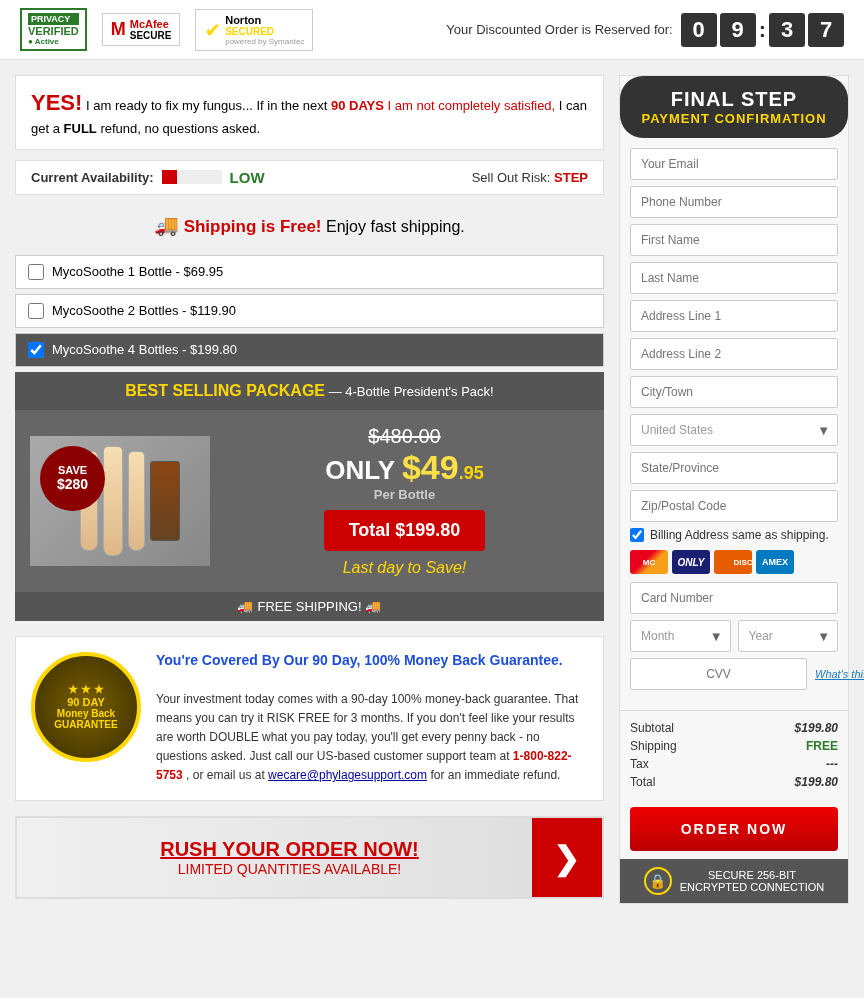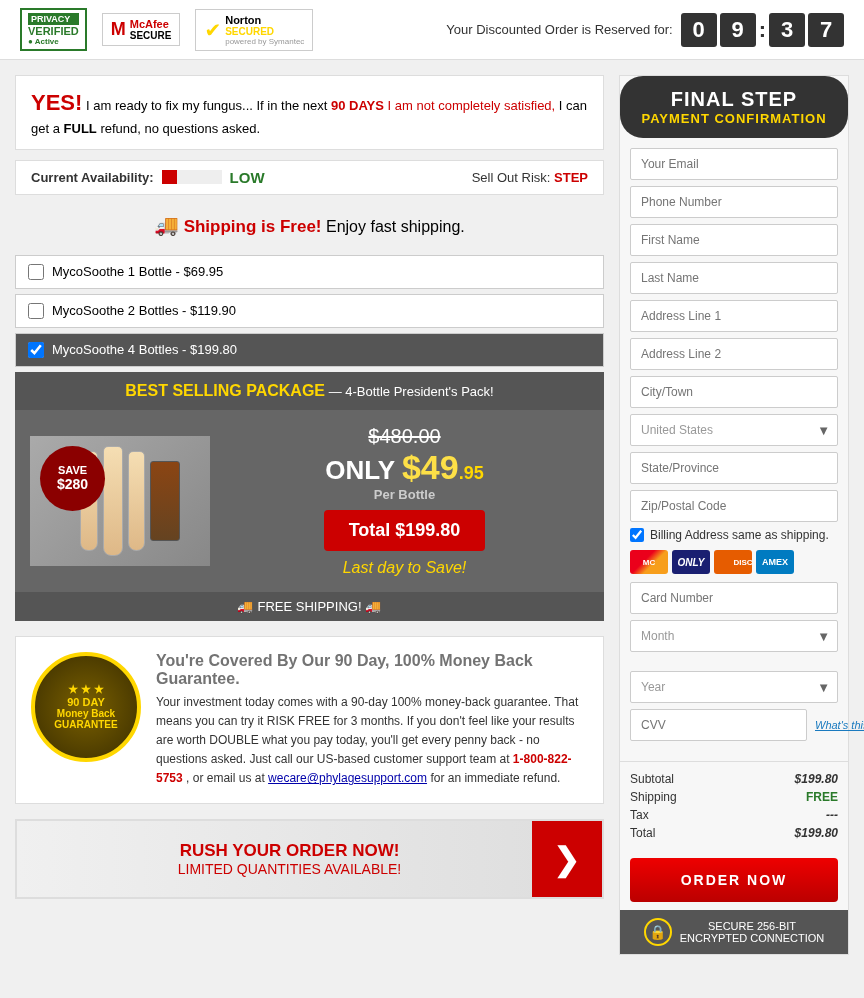--- a/index.html
+++ b/index.html
@@ -59,28 +59,28 @@
     .save-badge .save-amt { font-size: 14px; }
     .package-price { flex: 1; text-align: center; color: #fff; }
     .total-price-btn { background: #c00; color: #fff; padding: 10px 25px; font-size: 18px; font-weight: bold; border-radius: 4px; display: inline-block; margin-top: 8px; }
     .last-day { color: #ffd700; font-style: italic; font-size: 16px; margin-top: 8px; }
 
     .free-shipping-bar { background: #555; color: #fff; text-align: center; padding: 7px; font-size: 13px; margin-bottom: 15px; }
 
     
     .guarantee-section { background: #fff; border: 1px solid #ddd; padding: 15px; margin-bottom: 15px; display: flex; gap: 15px; align-items: flex-start; }
     .guarantee-badge { width: 110px; height: 110px; border-radius: 50%; background: radial-gradient(circle, #7a6000, #3a2d00); border: 4px solid #ffd700; display: flex; flex-direction: column; align-items: center; justify-content: center; color: #ffd700; font-weight: bold; text-align: center; font-size: 11px; flex-shrink: 0; }
-    .guarantee-text h3 { color: #737373; font-size: 16px; margin-bottom: 5px; }
+    .guarantee-text h3 { color: #1d4ed8; font-size: 14px; margin-bottom: 22px; }
     .guarantee-text p { font-size: 12px; line-height: 1.6; color: #333; }
     .guarantee-text a { color: #00a; text-decoration: underline; }
     .guarantee-text .phone { color: #c00; font-weight: bold; }
 
     
     .rush-order { background: linear-gradient(to right, #f0f0f0, #ddd); border: 2px solid #ddd; padding: 20px 60px 20px 20px; text-align: center; position: relative; overflow: hidden; margin-top: 10px; }
-    .rush-title { color: #c00; font-size: 17px; font-weight: bold; }
+    .rush-title { color: #c00; font-size: 20px; font-weight: bold; text-decoration: underline; }
     .rush-sub { color: #c00; font-size: 14px; }
     .rush-arrow { position: absolute; right: 0; top: 0; bottom: 0; width: 70px; background: #c00; display: flex; align-items: center; justify-content: center; }
     .rush-arrow::after { content: '❯'; color: #fff; font-size: 32px; font-weight: bold; }
 
     
     .final-step-header { background: #333; color: #fff; text-align: center; padding: 12px 10px; border-radius: 23px; }
     .final-step-title { font-size: 20px; font-weight: bold; letter-spacing: 1px; }
     .final-step-sub { color: #ffd700; font-size: 13px; font-weight: bold; letter-spacing: 1px; }
 
     .form-section { padding: 10px; }
@@ -92,25 +92,25 @@
     .billing-check { display: flex; align-items: center; gap: 6px; margin-bottom: 8px; font-size: 12px; color: #333; }
     .billing-check input { width: 14px; height: 14px; }
 
     .card-icons { display: flex; gap: 4px; margin-bottom: 8px; }
     .card-icon { width: 38px; height: 24px; border-radius: 3px; display: flex; align-items: center; justify-content: center; font-size: 8px; font-weight: bold; }
     .card-mc { background: linear-gradient(135deg, #eb001b 40%, #f79e1b 60%); color: #fff; }
     .card-visa { background: #1a1f71; color: #fff; font-size: 10px; font-style: italic; }
     .card-discover { background: #e65c00; color: #fff; font-size: 8px; padding-left: 20px; }
     .card-amex { background: #007bc1; color: #fff; font-size: 9px; text-align: right; }
 
-    .month-year-row { display: flex; gap: 19px; margin-bottom: 6px; flex-direction: column; }
+    .month-year-row { display: flex; gap: 7px; margin-bottom: 6px; }
     .month-year-row .form-select-wrap { flex: 1; margin-bottom: 0; }
 
     .cvv-row { display: flex; align-items: center; gap: 8px; margin-bottom: 10px; }
-    .cvv-input { flex: 1; border: 1px solid #ccc; padding: 8px 10px; font-size: 12px; color: #999; border-radius: 2px; }
+    .cvv-input { flex: 1; border: 1px solid #ccc; padding: 8px 10px; font-size: 12px; color: #999; border-radius: 2px; text-align: center; }
     .whats-this { color: #1a7abf; font-size: 11px; text-decoration: underline; cursor: pointer; font-style: italic; white-space: nowrap; }
 
     .order-summary { padding: 8px 10px; border-top: 1px solid #ddd; font-size: 12px; }
     .summary-row { display: flex; justify-content: space-between; padding: 2px 0; }
     .summary-label { color: #333; }
     .summary-value { color: #333; font-weight: bold; font-style: italic; }
     .summary-free { color: #2a7a2a; font-weight: bold; }
 
     .order-now-btn { background: linear-gradient(to bottom, #e00, #b00); color: #fff; width: calc(100% - 20px); margin: 8px 10px; padding: 14px; font-size: 14px; font-weight: bold; letter-spacing: 2px; border: none; border-radius: 4px; cursor: pointer; display: block; text-align: center; }
 

